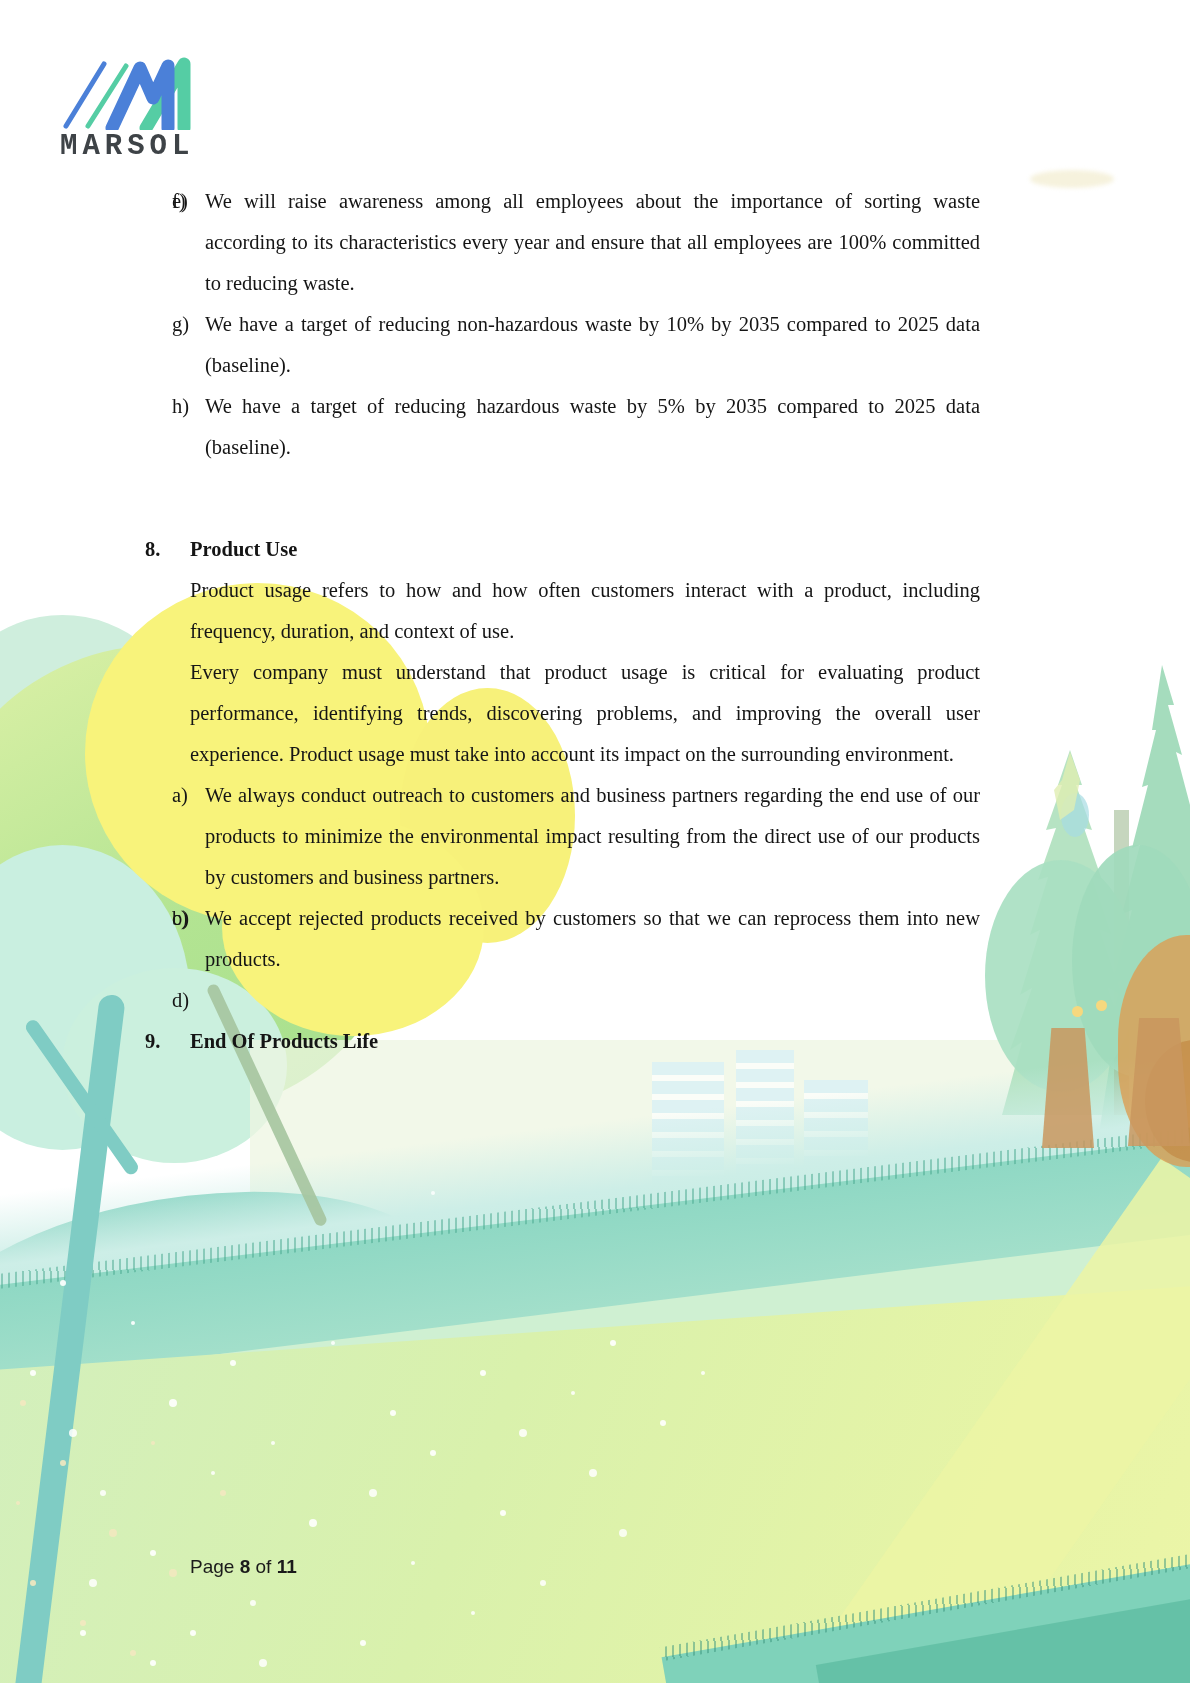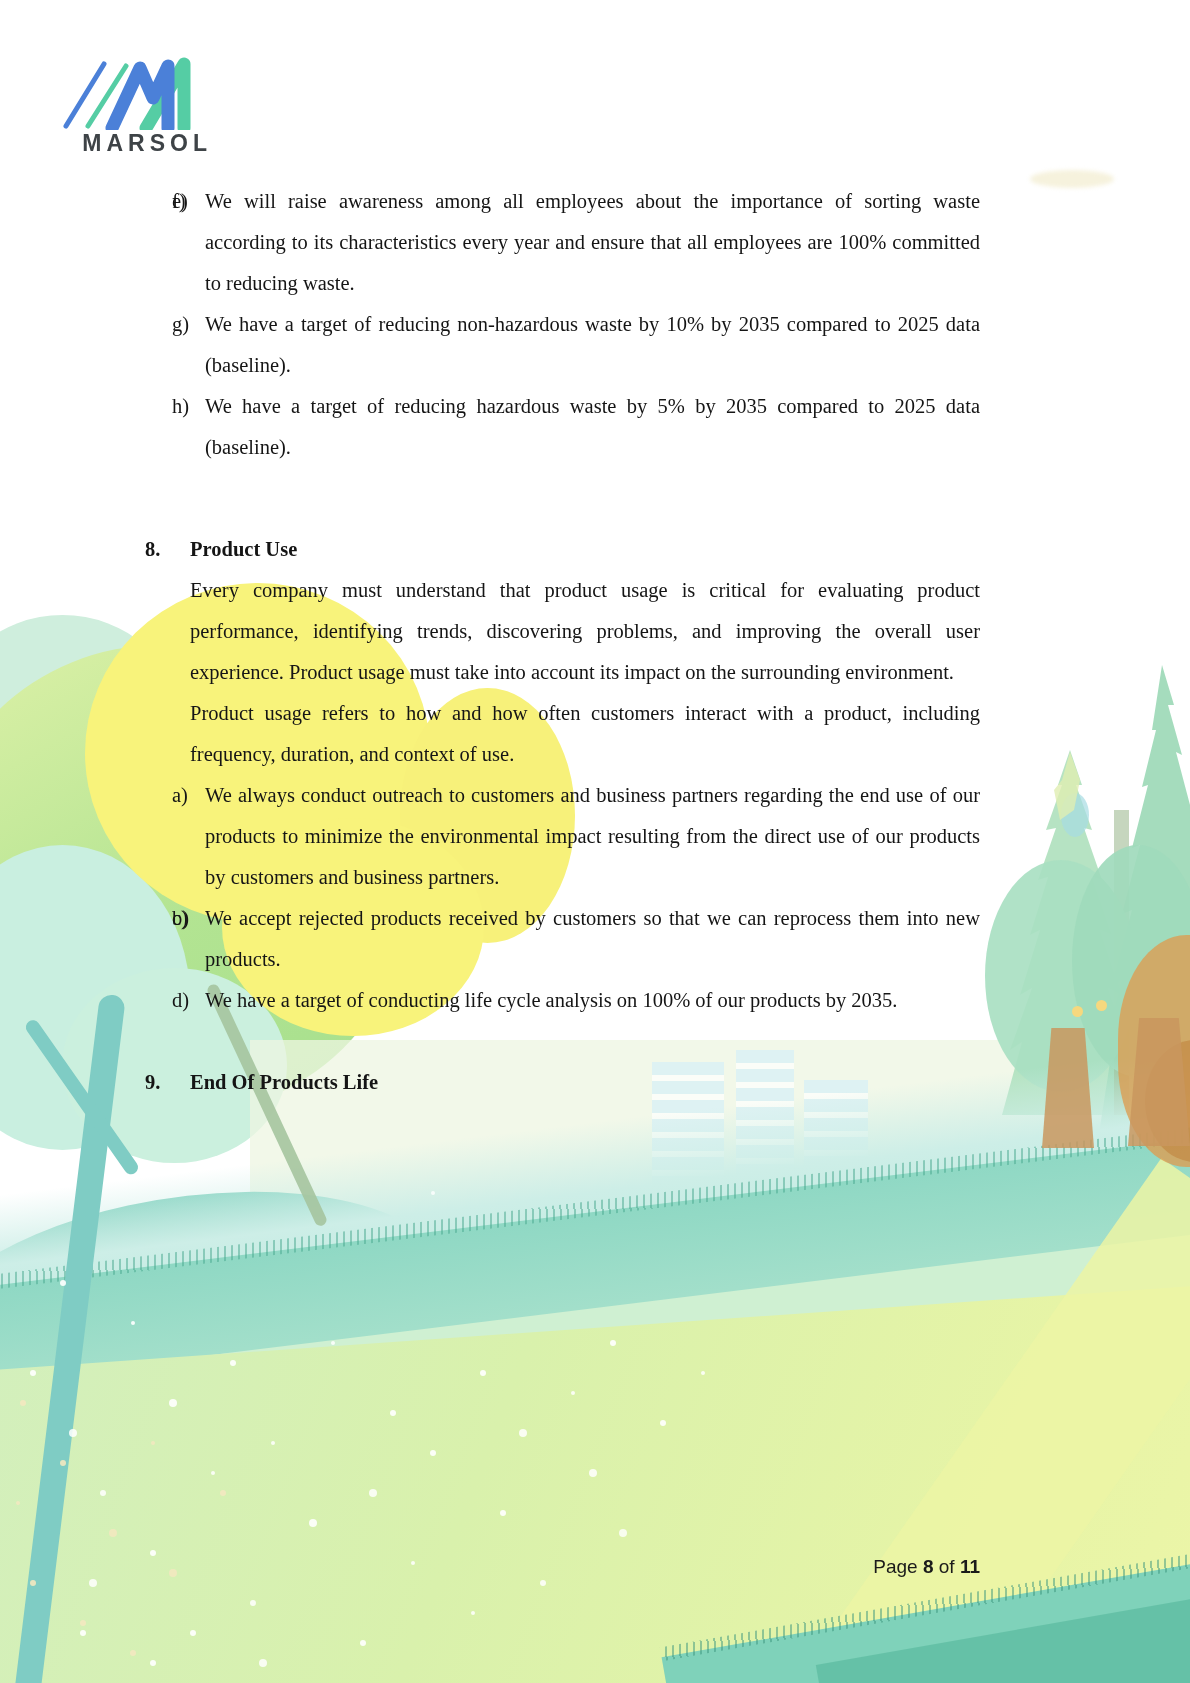--- a/index.html
+++ b/index.html
@@ -92,33 +92,33 @@
       480px 300px 0 0 rgba(255,255,255,.85), 560px 250px 0 1px rgba(255,255,255,.8);}
   .dots-cream{left:20px; top:1400px; width:6px; height:6px; border-radius:50%; background:rgba(243,232,192,.9);
     box-shadow:
       40px 60px 0 0 rgba(243,232,192,.9), 90px 130px 0 1px rgba(243,232,192,.85),
       10px 180px 0 0 rgba(243,232,192,.9), 130px 40px 0 -1px rgba(243,232,192,.85),
       60px 220px 0 0 rgba(243,232,192,.9), 150px 170px 0 1px rgba(243,232,192,.85),
       200px 90px 0 0 rgba(243,232,192,.9), -5px 100px 0 -1px rgba(243,232,192,.85),
       110px 250px 0 0 rgba(243,232,192,.9);}
   
   .logo{position:absolute; left:60px; top:50px; z-index:3;}
-  .logo-word{font-family:Liberation Sans, sans-serif; font-size:23px; font-weight:600;
-    letter-spacing:5px; color:#3e4347; margin-top:-4px;text-align:right;}
+  .logo-word{font-family:Liberation Mono, monospace; font-size:29px; font-weight:600;
+    letter-spacing:5px; color:#3e4347; margin-top:-4px;}
   main{position:absolute; left:0; top:181px; width:1190px; z-index:2;}
   .content{margin-left:190px; margin-right:210px; font-size:20.5px; line-height:41px;}
   p{margin:0; text-align:justify;}
   .hlist{margin:0 0 0 -18px; padding:0; list-style:none;}
   .hlist li{position:relative; padding-left:33px; text-align:justify;}
   .hlist .marker{position:absolute; left:0; top:0;}
   .sec-head{position:relative; font-weight:bold; margin:0;}
   .sec-head .sec-num{position:absolute; left:-45px; top:0;}
   .gap-lg{margin-top:61px;}
   .gap-md{margin-top:41px;}
-  footer{position:absolute; left:190px; top:1556px; width:790px; text-align:right; z-index:2;
+  footer{position:absolute; left:190px; top:1556px; width:790px; text-align:left; z-index:2;
     font-family:"Liberation Sans", sans-serif; font-size:19px; color:#1a1a1a;}
   footer b{font-weight:bold;}
 </style>
 </head>
 <body>
 
 <div class="page">
 
   <div class="bg">
     <div class="smudge"></div>
@@ -206,38 +206,37 @@
           <span class="marker">h)</span>
           <span>We have a target of reducing hazardous waste by 5% by 2035 compared to 2025 data (baseline).</span>
         </li>
       </ol>
 
       <section>
         <h2 class="sec-head gap-lg" style="font-size:inherit;">
           <span class="sec-num">8.</span>
           <span>Product Use</span>
         </h2>
+        <p>Product usage refers to how and how often customers interact with a product, including frequency, duration, and context of use.</p>
         <p>Every company must understand that product usage is critical for evaluating product performance, identifying trends, discovering problems, and improving the overall user experience. Product usage must take into account its impact on the surrounding environment.</p>
-        <p>Product usage refers to how and how often customers interact with a product, including frequency, duration, and context of use.</p>
 
         <ol class="hlist">
           <li>
             <span class="marker">a)</span>
             <span>We always conduct outreach to customers and business partners regarding the end use of our products to minimize the environmental impact resulting from the direct use of our products by customers and business partners.</span>
           </li>
           <li>
             <span class="marker">b)</span>
           </li>
           <li>
             <span class="marker">c)</span>
             <span>We accept rejected products received by customers so that we can reprocess them into new products.</span>
           </li>
           <li>
             <span class="marker">d)</span>
-            <span>We have a target of conducting life cycle analysis on 100% of our products by 2035.</span>
           </li>
         </ol>
       </section>
 
       <section>
         <h2 class="sec-head gap-md" style="font-size:inherit;">
           <span class="sec-num">9.</span>
           <span>End Of Products Life</span>
         </h2>
       </section>

